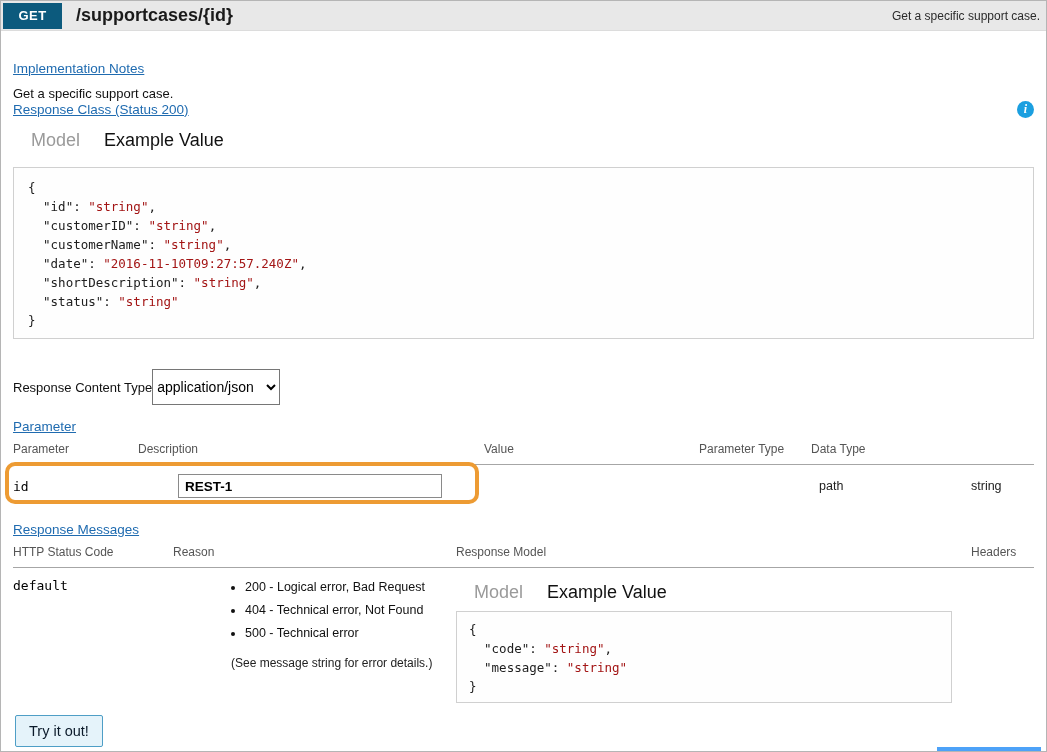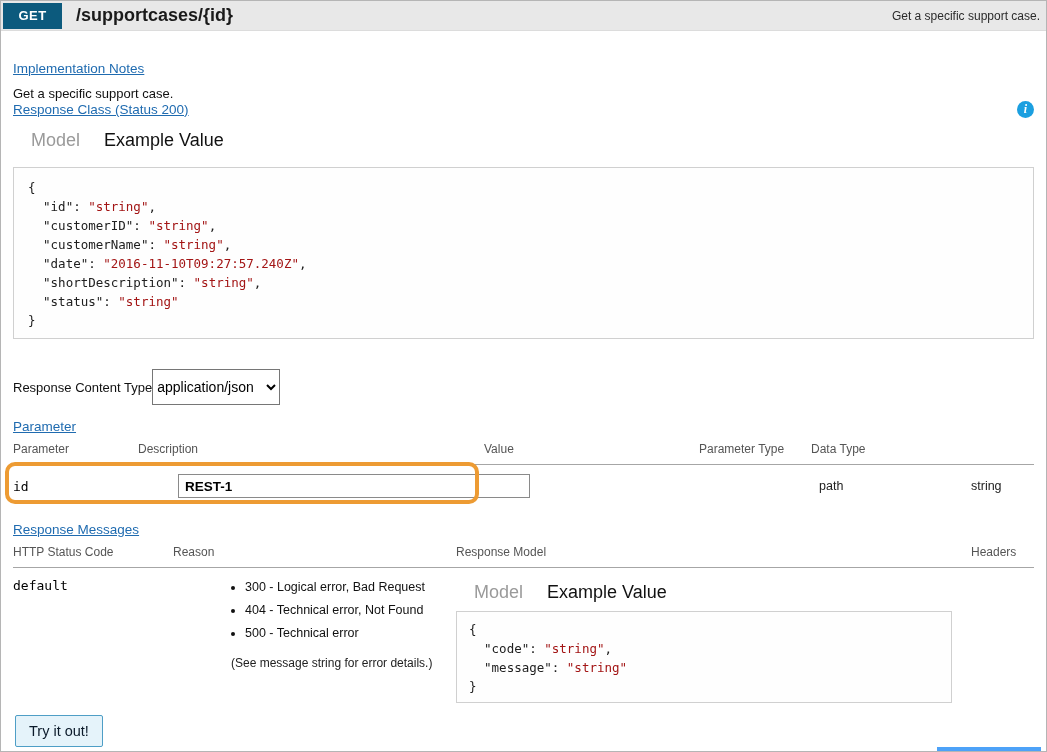--- a/index.html
+++ b/index.html
@@ -34,21 +34,21 @@
   .rct-row select { margin-left:0; font-size:14px; height:36px; min-width:128px; border:1px solid #767676; background:#fff; font-family:"Liberation Sans",sans-serif; }
   
   .sec-heading { margin-top:14px; }
   .grid { display:grid; }
   .pgrid { grid-template-columns:125px 346px 215px 112px 1fr; }
   .mgrid { grid-template-columns:160px 283px 515px 1fr; }
   .thead { margin-top:3px; border-bottom:1px solid #a6a6a6; }
   .thead span { font-size:12px; color:#555; padding:4px 0 8px; }
   .prow { position:relative; padding:9px 0 10px; align-items:center; font-size:12.5px;gap:40px; }
   .mono { font-family:"DejaVu Sans Mono","Liberation Mono",monospace; font-size:13px; color:#000; }
-  .value-input { width:352px; height:24px; border:1px solid #8a8a8a; padding:2px 6px; font-family:"Liberation Sans",sans-serif; font-size:13.5px; font-weight:bold; color:#000; background:#fff; }
+  .value-input { width:264px; height:24px; border:1px solid #8a8a8a; padding:2px 6px; font-family:"Liberation Sans",sans-serif; font-size:13.5px; font-weight:bold; color:#000; background:#fff; }
   .annotation { position:absolute; left:-8px; top:-3px; width:474px; height:42px; border:4px solid #ED9B33; border-radius:10px; pointer-events:none; }
   .mrow { padding-top:10px; align-items:start; font-size:12.5px; }
   .reason-cell ul { margin:2px 0 0; padding-left:72px; list-style:disc; }
   .reason-cell li { margin-bottom:9px; font-size:12.5px; color:#111; }
   .reason-note { margin-top:16px; margin-left:58px; font-size:12px; color:#222; }
   .model-cell { padding-top:4px; }
   .model-cell .code-box { margin-top:8px; width:496px; height:92px; padding:8px 12px; }
   
   .try-wrap { margin-top:12px; position:relative; display:inline-block; margin-left:2px; }
   .try-btn { background:#e5f3fa; border:1px solid #4e9ec6; border-radius:2px; padding:7px 13px; font-size:14.5px; color:#0b1a2a; font-family:"Liberation Sans",sans-serif; cursor:pointer; }
@@ -124,21 +124,21 @@
     <span>Reason</span>
     <span>Response Model</span>
     <span>Headers</span>
   </div>
 
   <div class="grid mgrid mrow">
     <span class="mono">default</span>
 
     <div class="reason-cell">
       <ul>
-        <li>300 - Logical error, Bad Request</li>
+        <li>200 - Logical error, Bad Request</li>
         <li>404 - Technical error, Not Found</li>
         <li>500 - Technical error</li>
       </ul>
       <div class="reason-note">(See message string for error details.)</div>
     </div>
 
     <div class="model-cell">
       <div class="tabs" style="margin-top:0;">
         <span class="tab inactive">Model</span>
         <span class="tab active">Example Value</span>

